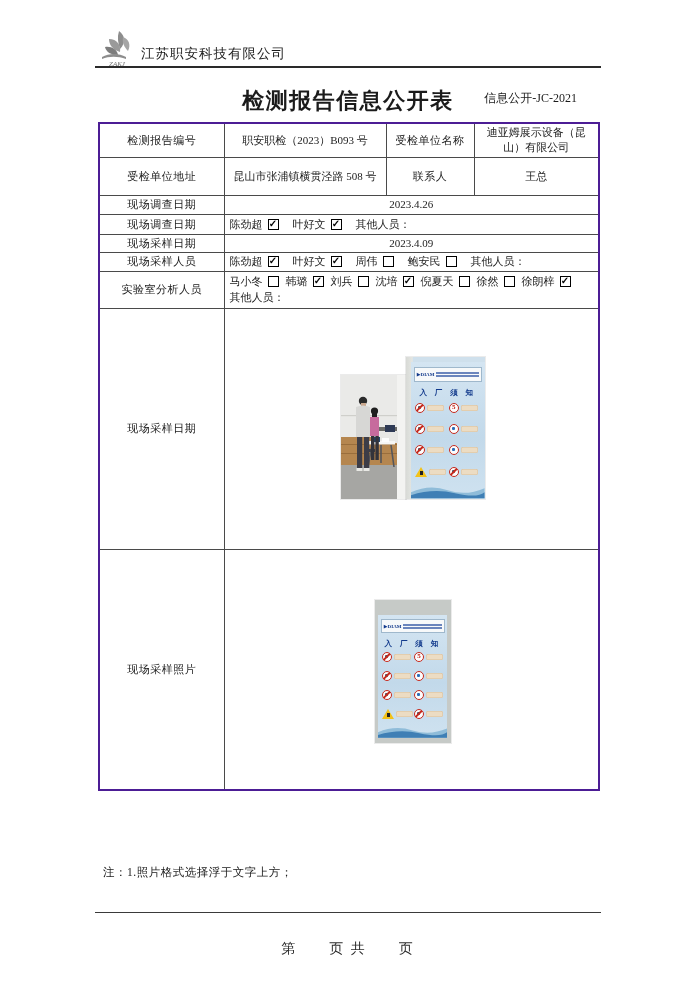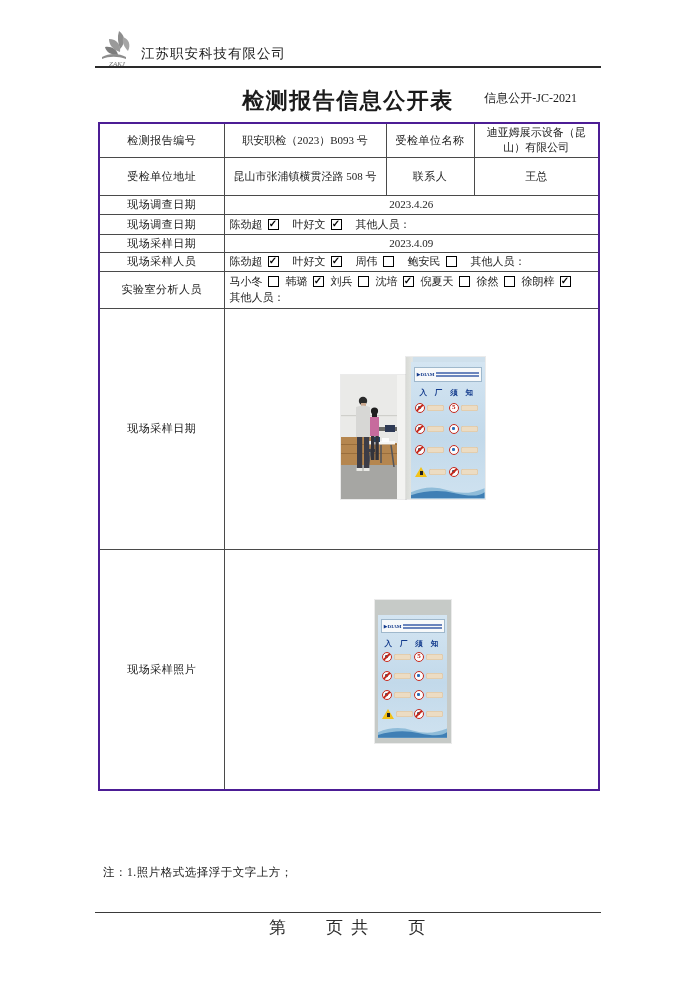--- a/index.html
+++ b/index.html
@@ -72,22 +72,22 @@
          border-left:6px solid transparent;border-right:6px solid transparent;
          border-bottom:10px solid #f2c21a;position:relative;}
   .sicon.warning::after{content:"";position:absolute;left:-1.5px;top:4px;width:3px;height:4px;background:#222;}
   .spill{display:inline-block;width:17px;height:6px;background:#ecdcc3;border-radius:2px;
          margin-left:2px;box-shadow:inset 0 0 0 0.5px #d9bd97;}
   .sign-wave{position:absolute;left:0;bottom:0;width:100%;height:12%;}
 
   
   .note{position:absolute;left:103px;top:833px;font-size:11.5px;letter-spacing:0.5px;margin-top:32px;}
   .footer-rule{position:absolute;left:95px;top:912px;width:506px;height:1px;background:#3a3a3a;}
-  .footer-text{position:absolute;left:95px;top:916px;width:506px;text-align:center;
-               font-size:17px;color:#2b2b2b;letter-spacing:2px;}
+  .footer-text{position:absolute;left:95px;top:940px;width:506px;text-align:center;
+               font-size:14px;color:#2b2b2b;letter-spacing:2px;}
 </style>
 </head>
 <body>
 
 <div class="page">
 
   <svg class="logo" viewBox="0 0 42 42">
     <path d="M20 4 C26 8 27 16 21 22 C19 16 18 10 20 4 Z" fill="#8d8d8d"></path>
     <path d="M10 12 C18 12 22 18 21 25 C14 23 10 18 10 12 Z" fill="#9a9a9a"></path>
     <path d="M6 20 C12 19 18 22 19 28 C12 28 7 25 6 20 Z" fill="#7d7d7d"></path>

